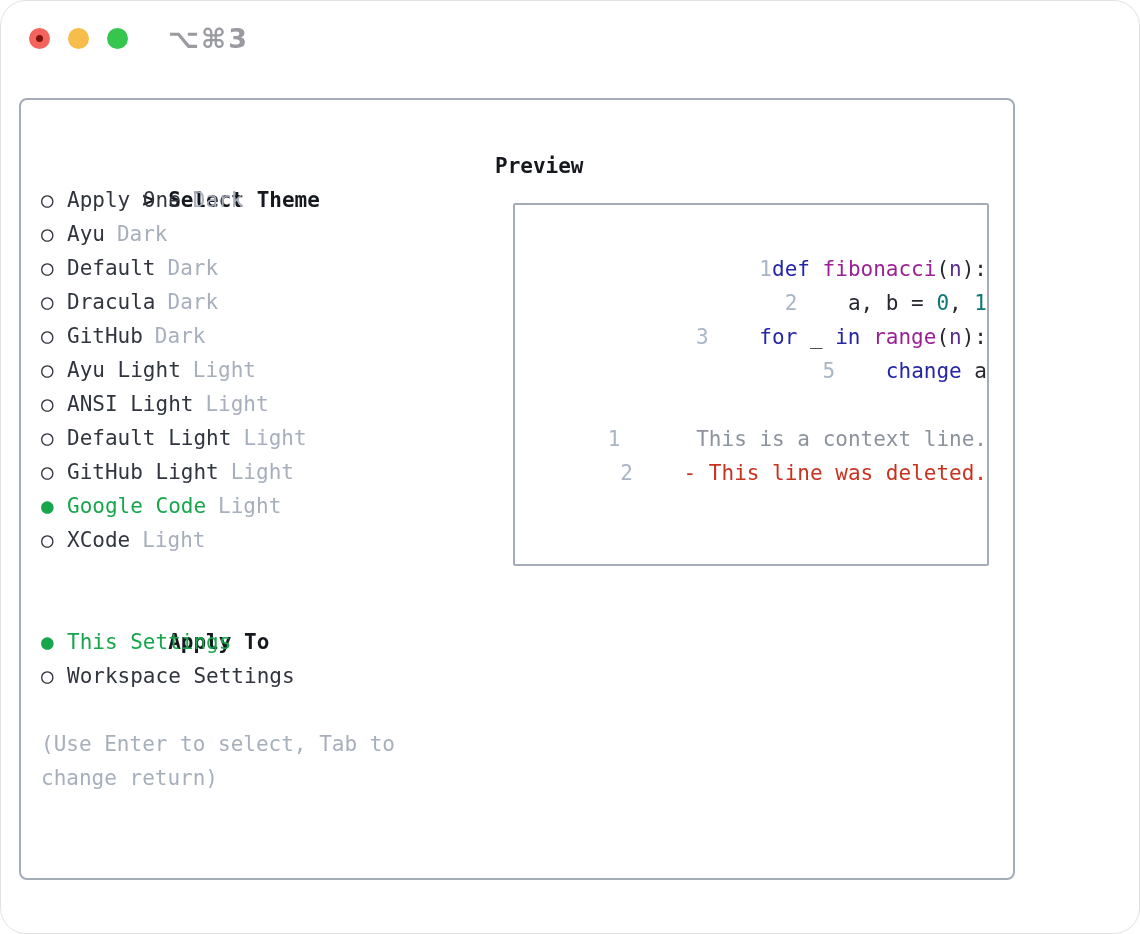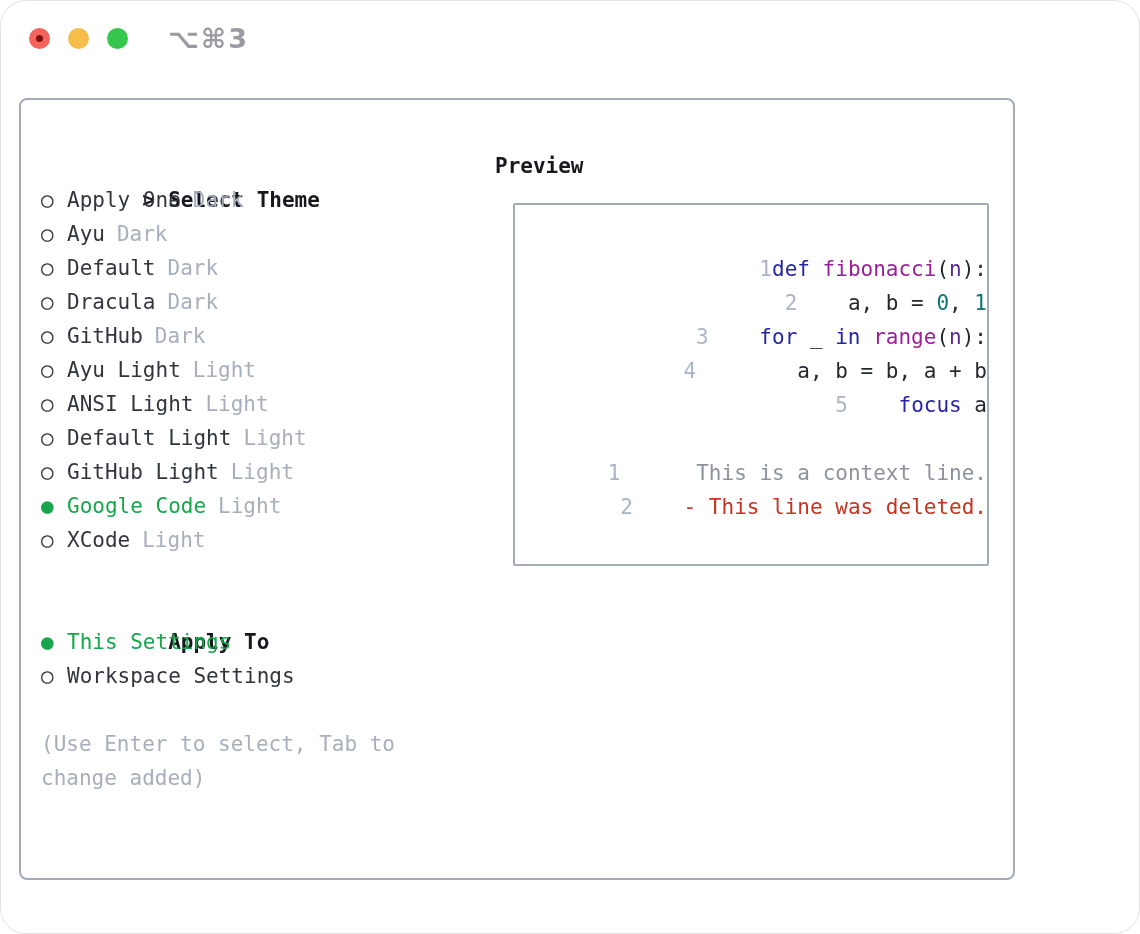--- a/index.html
+++ b/index.html
@@ -107,32 +107,31 @@
       </div>
 
       <div id="apply-list">
           <div class="row apply-row selected"><span class="bullet on">●</span><span class="name">This Settings</span></div>
           <div class="row apply-row"><span class="bullet">○</span><span class="name">Workspace Settings</span></div>
         </div>
 
       <div class="row spacer"></div>
 
       <div class="row help">(Use Enter to select, Tab to</div>
-      <div class="row help">change added)</div>
+      <div class="row help">change return)</div>
     </div>
 
     <div class="row preview-header">Preview</div>
 
     <div class="preview-box">
       <div id="code-lines">
           <div class="row code-row"><span class="ln">1</span><span class="tk tk-kw">def</span><span class="tk"> </span><span class="tk tk-fn">fibonacci</span><span class="tk">(</span><span class="tk tk-param">n</span><span class="tk">):</span></div>
           <div class="row code-row"><span class="ln">2</span><span class="tk">    a, b = </span><span class="tk tk-lit">0</span><span class="tk">, </span><span class="tk tk-lit">1</span></div>
           <div class="row code-row"><span class="ln">3</span><span class="tk">    </span><span class="tk tk-kw">for</span><span class="tk"> _ </span><span class="tk tk-kw">in</span><span class="tk"> </span><span class="tk tk-fn">range</span><span class="tk">(</span><span class="tk tk-param">n</span><span class="tk">):</span></div>
-          <div class="row code-row"><span class="ln">4</span><span class="tk">        a, b = b, a + b</span></div>
-          <div class="row code-row"><span class="ln">5</span><span class="tk">    </span><span class="tk tk-kw">focus</span><span class="tk"> a</span></div>
+          <div class="row code-row"><span class="ln">5</span><span class="tk">    </span><span class="tk tk-kw">change</span><span class="tk"> a</span></div>
         </div>
       <div class="row"></div>
       <div id="diff-lines">
           <div class="row diff-row ctx"><span class="ln">1</span><span class="difftext">      This is a context line.</span></div>
           <div class="row diff-row del"><span class="ln">2</span><span class="difftext">    - This line was deleted.</span></div>
         </div>
     </div>
 
   </div>
 </div>

